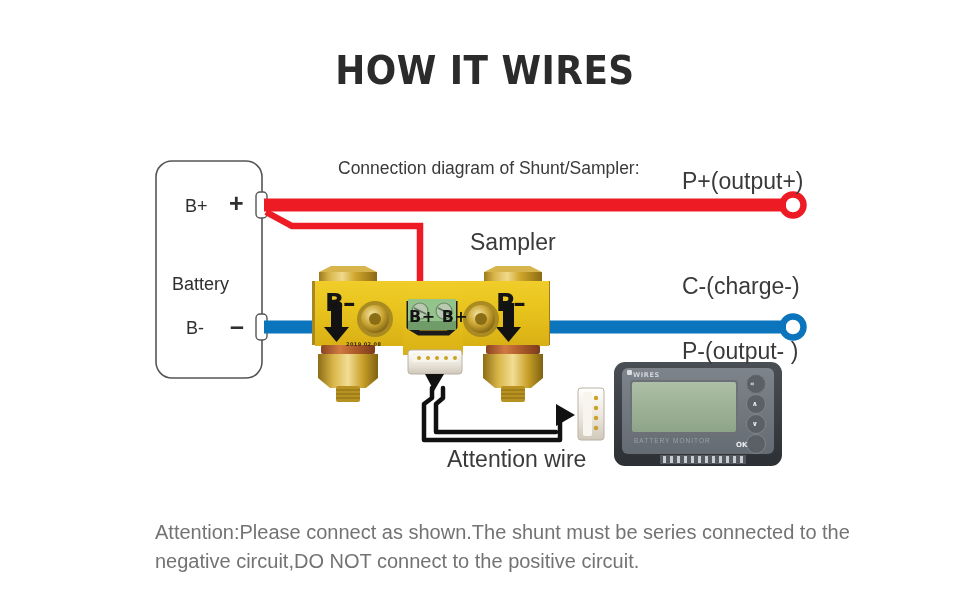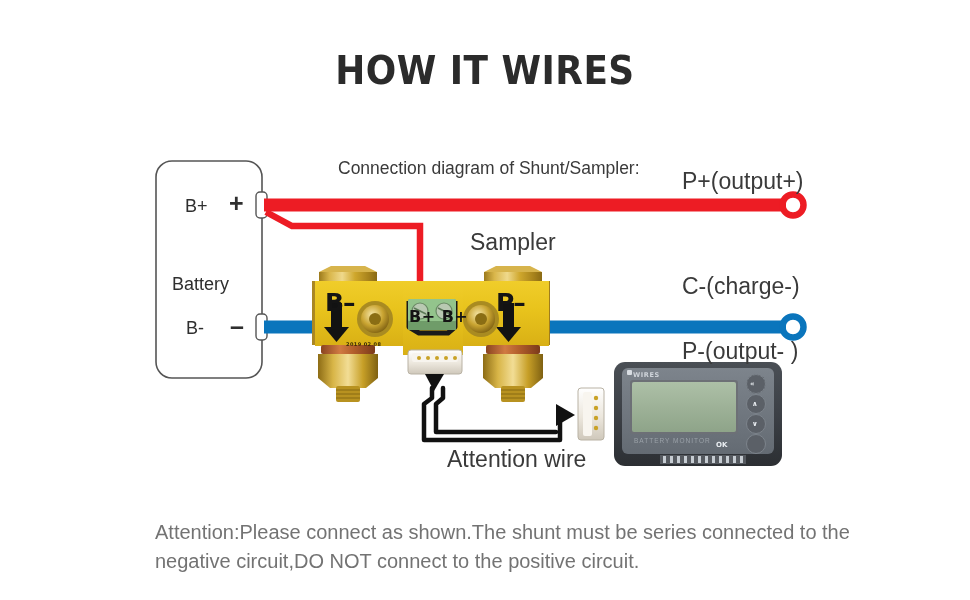--- a/index.html
+++ b/index.html
@@ -362,16 +362,16 @@
   <div class="shunt-txt sk-pminus">P–</div>
   <div class="shunt-txt sk-bplus">B+ B+</div>
   <div class="shunt-txt sk-date">2019 02 08</div>
 
   <div class="monitor-brand">WIRES</div>
   <div class="monitor-caption">BATTERY MONITOR</div>
 
   <div class="btn-txt" style="left:750px; top:380px;">«</div>
   <div class="btn-txt" style="left:752px; top:400px;">∧</div>
   <div class="btn-txt" style="left:752px; top:420px;">∨</div>
-  <div class="btn-txt" style="left:716px; top:441px;">OK</div>
+  <div class="btn-txt" style="left:736px; top:441px;">OK</div>
 </div>
 
 <div class="attention">Attention:Please connect as shown.The shunt must be series connected to the negative circuit,DO NOT connect to the positive circuit.</div>
 
 </body></html>

